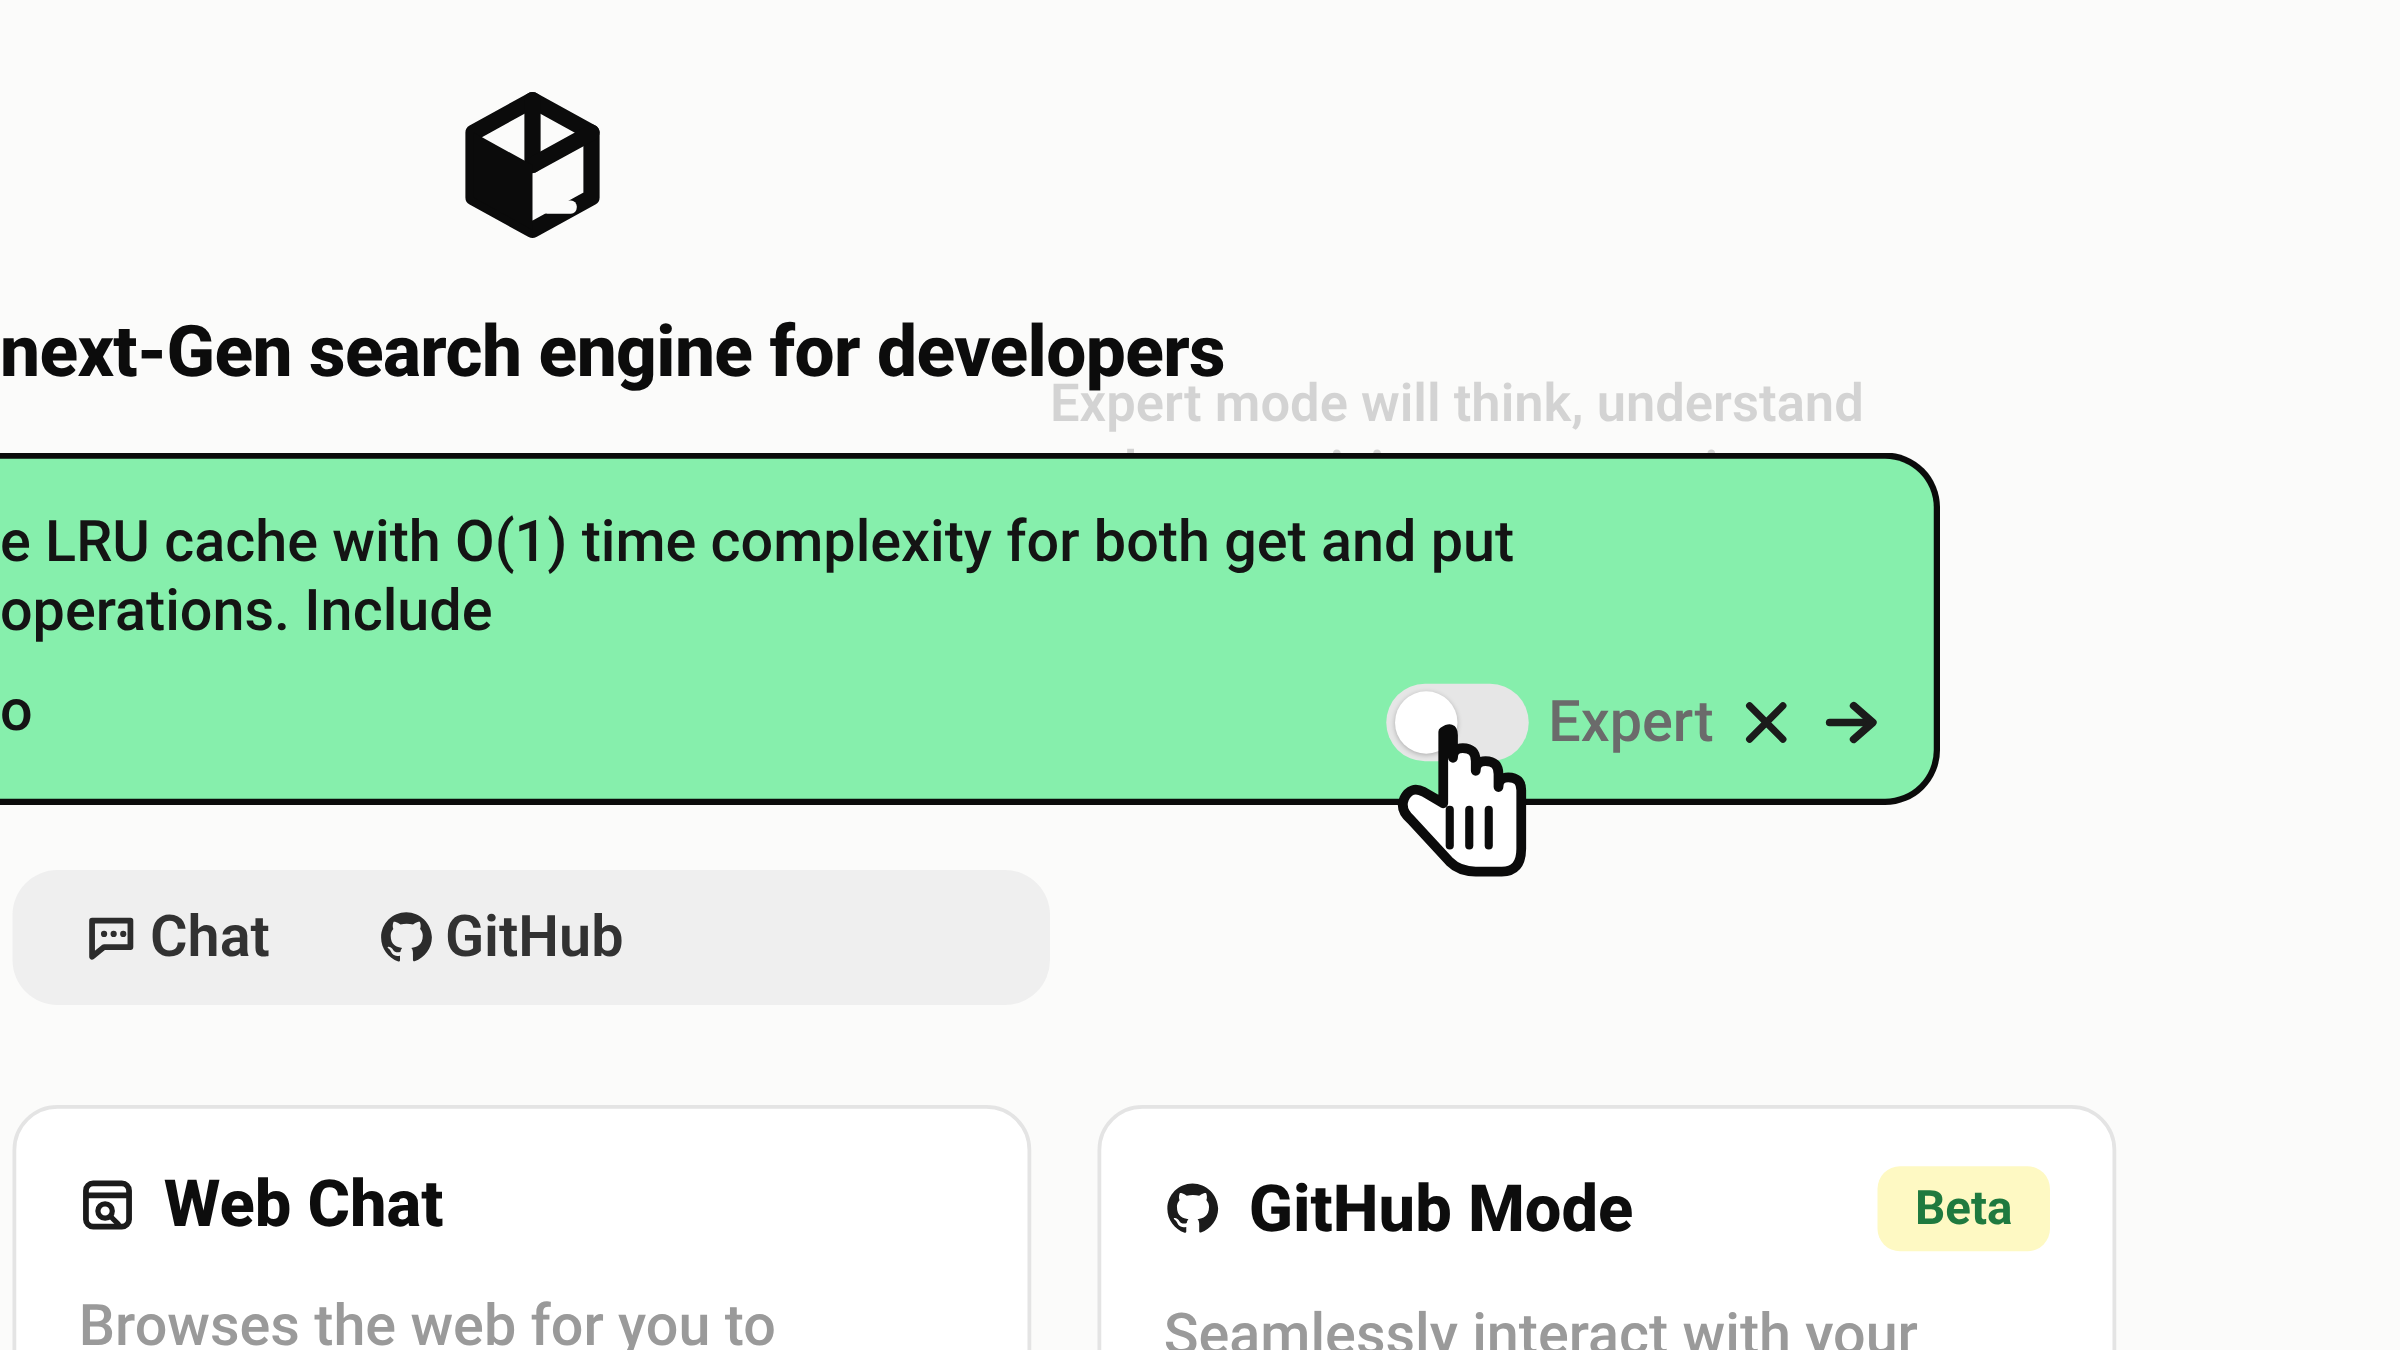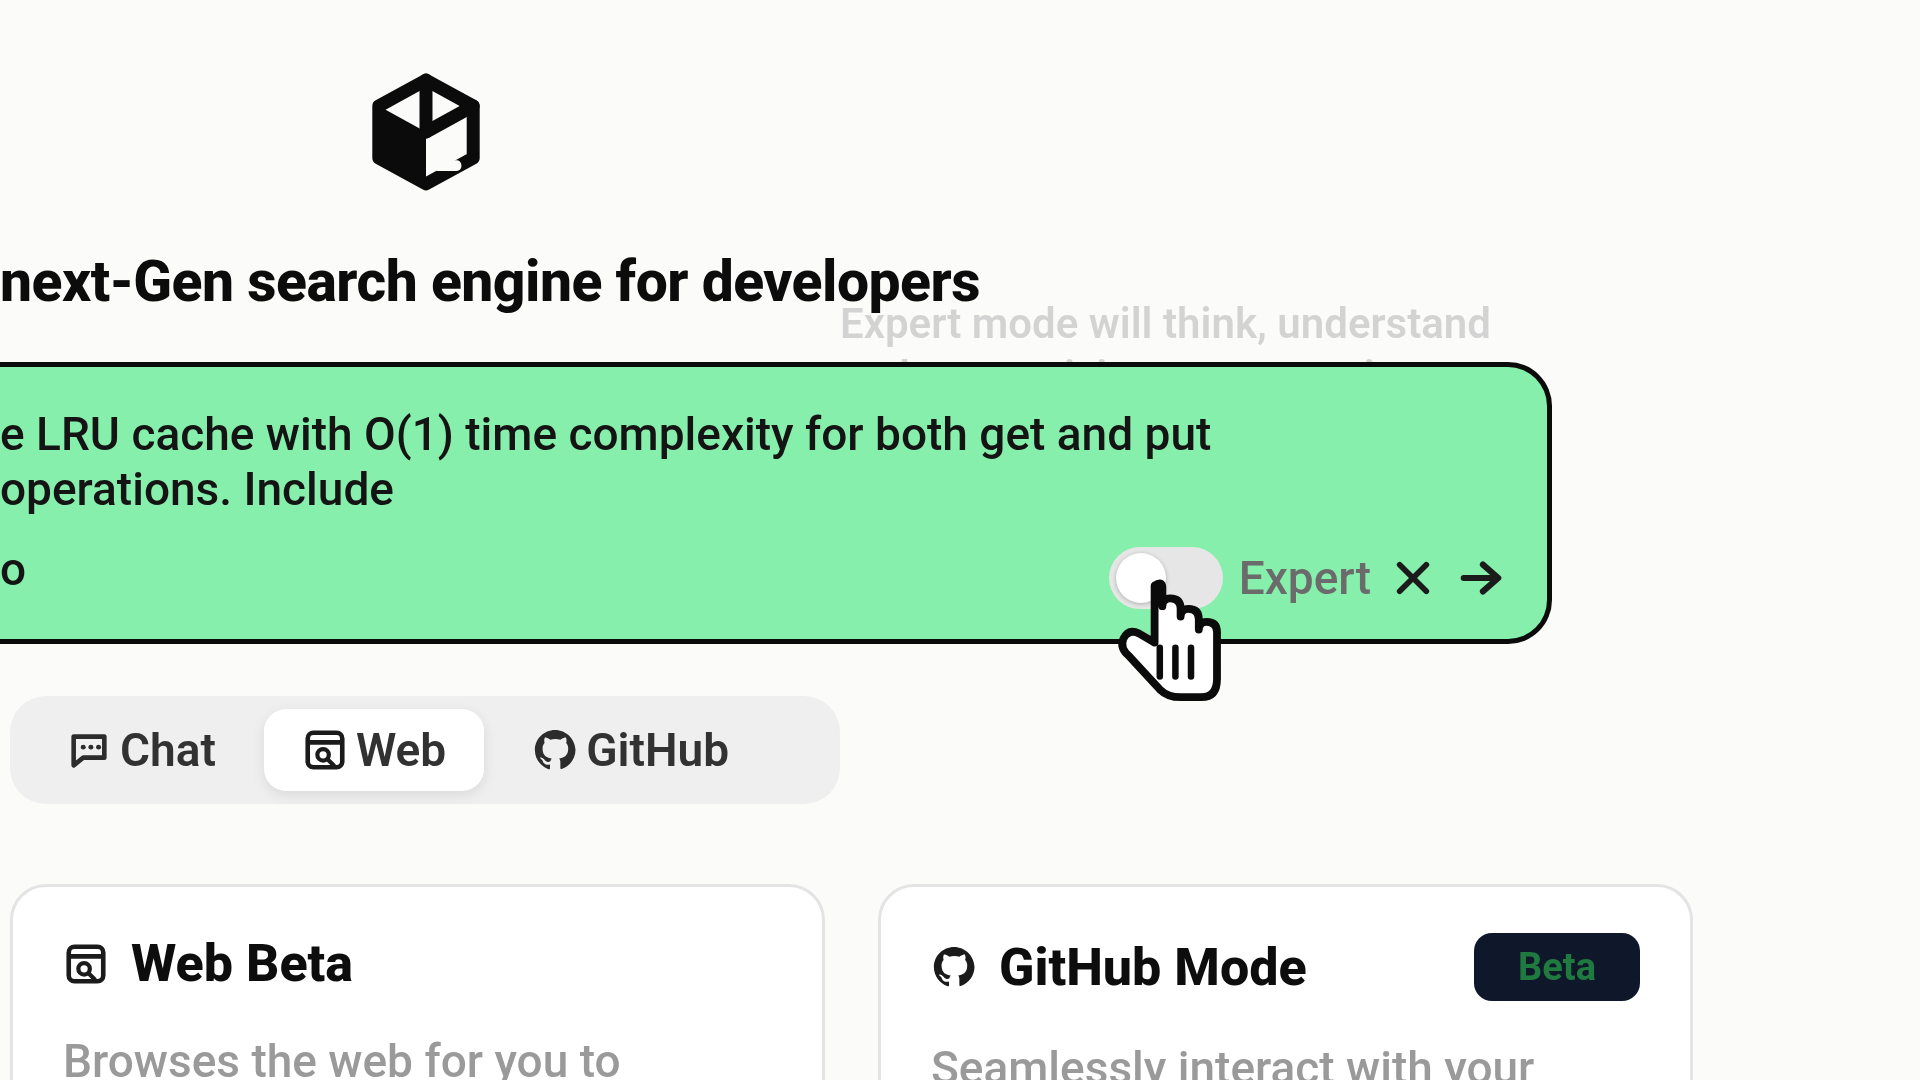--- a/index.html
+++ b/index.html
@@ -199,25 +199,25 @@
     flex: 1;
   }
   .card-desc {
     margin-top: 40px;
     font-size: 46px;
     font-weight: 500;
     color: #9a9a9a;
     line-height: 1.2;
   }
   .badge {
-    background: #0f172a;
+    background: #fef9c3;
     color: #1f7a3f;
     font-size: 38px;
     font-weight: 700;
-    padding: 12px 44px;
+    padding: 12px 30px;
     border-radius: 18px;
     text-align: right;
   }
   .card-icon { width: 46px; height: 46px; }
 
 </style>
 </head>
 <body>
 
 <div class="stage">
@@ -299,53 +299,42 @@
         <svg viewBox="0 0 24 24" width="46" height="46">
           <path d="M4 5h16v11H9l-5 4V5z" fill="none" stroke="#2c2c2c" stroke-width="2.4" stroke-linejoin="round"></path>
           <circle cx="9" cy="10.5" r="1.3" fill="#2c2c2c"></circle>
           <circle cx="13" cy="10.5" r="1.3" fill="#2c2c2c"></circle>
           <circle cx="17" cy="10.5" r="1.3" fill="#2c2c2c"></circle>
         </svg>
       </span>
       <span>Chat</span>
     </div>
 
-    <div class="tab active">
+
+    <div class="tab">
       <span class="tab-icon">
+        <svg viewBox="0 0 24 24" width="46" height="46">
+          <path fill="#2c2c2c" d="M12 1.5C6.2 1.5 1.5 6.2 1.5 12c0 4.6 3 8.6 7.2 10 0.5 0.1 0.7-0.2 0.7-0.5v-1.9c-2.9 0.6-3.6-1.4-3.6-1.4-0.5-1.2-1.2-1.6-1.2-1.6-1-0.7 0.1-0.7 0.1-0.7 1.1 0.1 1.7 1.1 1.7 1.1 1 1.7 2.6 1.2 3.2 0.9 0.1-0.7 0.4-1.2 0.7-1.5-2.3-0.3-4.8-1.2-4.8-5.2 0-1.1 0.4-2.1 1.1-2.8-0.1-0.3-0.5-1.4 0.1-2.9 0 0 0.9-0.3 2.9 1.1 0.8-0.2 1.7-0.3 2.6-0.3s1.8 0.1 2.6 0.3c2-1.4 2.9-1.1 2.9-1.1 0.6 1.5 0.2 2.6 0.1 2.9 0.7 0.7 1.1 1.7 1.1 2.8 0 4-2.5 4.9-4.8 5.2 0.4 0.3 0.7 1 0.7 2v3c0 0.3 0.2 0.6 0.7 0.5 4.2-1.4 7.2-5.4 7.2-10C22.5 6.2 17.8 1.5 12 1.5z"></path>
+        </svg>
+      </span>
+      <span>GitHub</span>
+    </div>
+  </div>
+
+  <div class="card card-left">
+    <div class="card-header">
+      <span class="card-icon">
         <svg viewBox="0 0 24 24" width="46" height="46">
           <rect x="3" y="3" width="18" height="18" rx="3" fill="none" stroke="#1b1b1b" stroke-width="2.4"></rect>
           <line x1="3" y1="8" x2="21" y2="8" stroke="#1b1b1b" stroke-width="2.4"></line>
           <circle cx="11" cy="14.5" r="3" fill="none" stroke="#1b1b1b" stroke-width="2.2"></circle>
           <line x1="13.3" y1="16.8" x2="16.5" y2="20" stroke="#1b1b1b" stroke-width="2.2" stroke-linecap="round"></line>
         </svg>
       </span>
-      <span>Web</span>
-    </div>
-
-    <div class="tab">
-      <span class="tab-icon">
-        <svg viewBox="0 0 24 24" width="46" height="46">
-          <path fill="#2c2c2c" d="M12 1.5C6.2 1.5 1.5 6.2 1.5 12c0 4.6 3 8.6 7.2 10 0.5 0.1 0.7-0.2 0.7-0.5v-1.9c-2.9 0.6-3.6-1.4-3.6-1.4-0.5-1.2-1.2-1.6-1.2-1.6-1-0.7 0.1-0.7 0.1-0.7 1.1 0.1 1.7 1.1 1.7 1.1 1 1.7 2.6 1.2 3.2 0.9 0.1-0.7 0.4-1.2 0.7-1.5-2.3-0.3-4.8-1.2-4.8-5.2 0-1.1 0.4-2.1 1.1-2.8-0.1-0.3-0.5-1.4 0.1-2.9 0 0 0.9-0.3 2.9 1.1 0.8-0.2 1.7-0.3 2.6-0.3s1.8 0.1 2.6 0.3c2-1.4 2.9-1.1 2.9-1.1 0.6 1.5 0.2 2.6 0.1 2.9 0.7 0.7 1.1 1.7 1.1 2.8 0 4-2.5 4.9-4.8 5.2 0.4 0.3 0.7 1 0.7 2v3c0 0.3 0.2 0.6 0.7 0.5 4.2-1.4 7.2-5.4 7.2-10C22.5 6.2 17.8 1.5 12 1.5z"></path>
-        </svg>
-      </span>
-      <span>GitHub</span>
-    </div>
-  </div>
-
-  <div class="card card-left">
-    <div class="card-header">
-      <span class="card-icon">
-        <svg viewBox="0 0 24 24" width="46" height="46">
-          <rect x="3" y="3" width="18" height="18" rx="3" fill="none" stroke="#1b1b1b" stroke-width="2.4"></rect>
-          <line x1="3" y1="8" x2="21" y2="8" stroke="#1b1b1b" stroke-width="2.4"></line>
-          <circle cx="11" cy="14.5" r="3" fill="none" stroke="#1b1b1b" stroke-width="2.2"></circle>
-          <line x1="13.3" y1="16.8" x2="16.5" y2="20" stroke="#1b1b1b" stroke-width="2.2" stroke-linecap="round"></line>
-        </svg>
-      </span>
-      <div class="card-title">Web Beta</div>
+      <div class="card-title">Web Chat</div>
     </div>
     <div class="card-desc">Browses the web for you to provide</div>
   </div>
 
   <div class="card card-right">
     <div class="card-header">
       <span class="card-icon">
         <svg viewBox="0 0 24 24" width="46" height="46">
           <path fill="#1b1b1b" d="M12 1.5C6.2 1.5 1.5 6.2 1.5 12c0 4.6 3 8.6 7.2 10 0.5 0.1 0.7-0.2 0.7-0.5v-1.9c-2.9 0.6-3.6-1.4-3.6-1.4-0.5-1.2-1.2-1.6-1.2-1.6-1-0.7 0.1-0.7 0.1-0.7 1.1 0.1 1.7 1.1 1.7 1.1 1 1.7 2.6 1.2 3.2 0.9 0.1-0.7 0.4-1.2 0.7-1.5-2.3-0.3-4.8-1.2-4.8-5.2 0-1.1 0.4-2.1 1.1-2.8-0.1-0.3-0.5-1.4 0.1-2.9 0 0 0.9-0.3 2.9 1.1 0.8-0.2 1.7-0.3 2.6-0.3s1.8 0.1 2.6 0.3c2-1.4 2.9-1.1 2.9-1.1 0.6 1.5 0.2 2.6 0.1 2.9 0.7 0.7 1.1 1.7 1.1 2.8 0 4-2.5 4.9-4.8 5.2 0.4 0.3 0.7 1 0.7 2v3c0 0.3 0.2 0.6 0.7 0.5 4.2-1.4 7.2-5.4 7.2-10C22.5 6.2 17.8 1.5 12 1.5z"></path>
         </svg>

